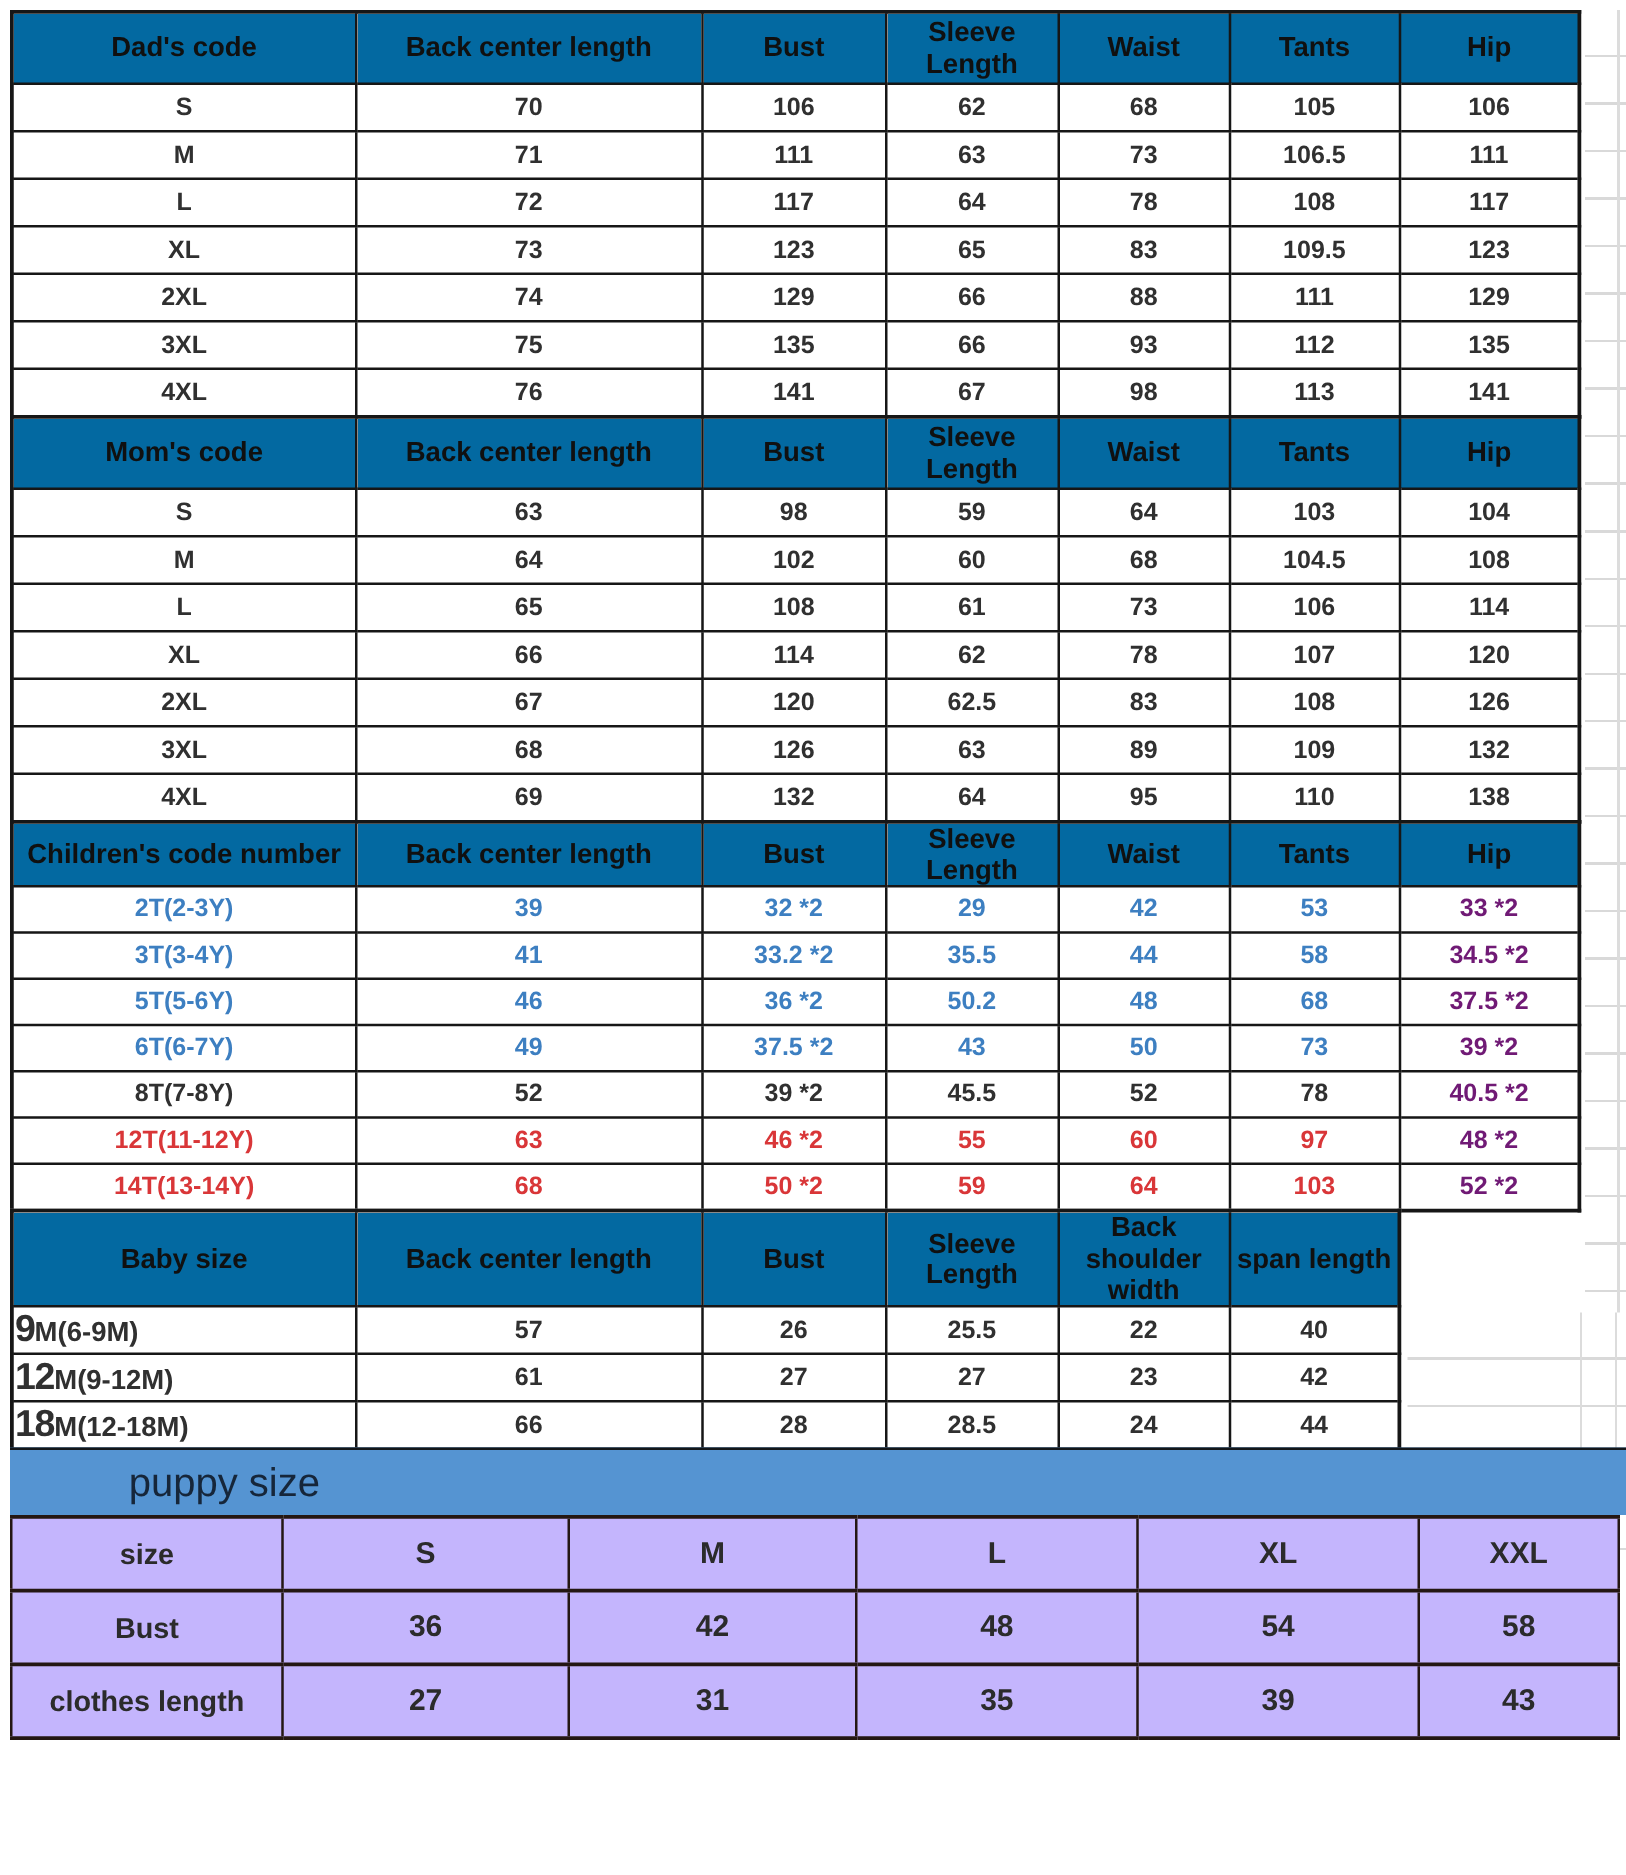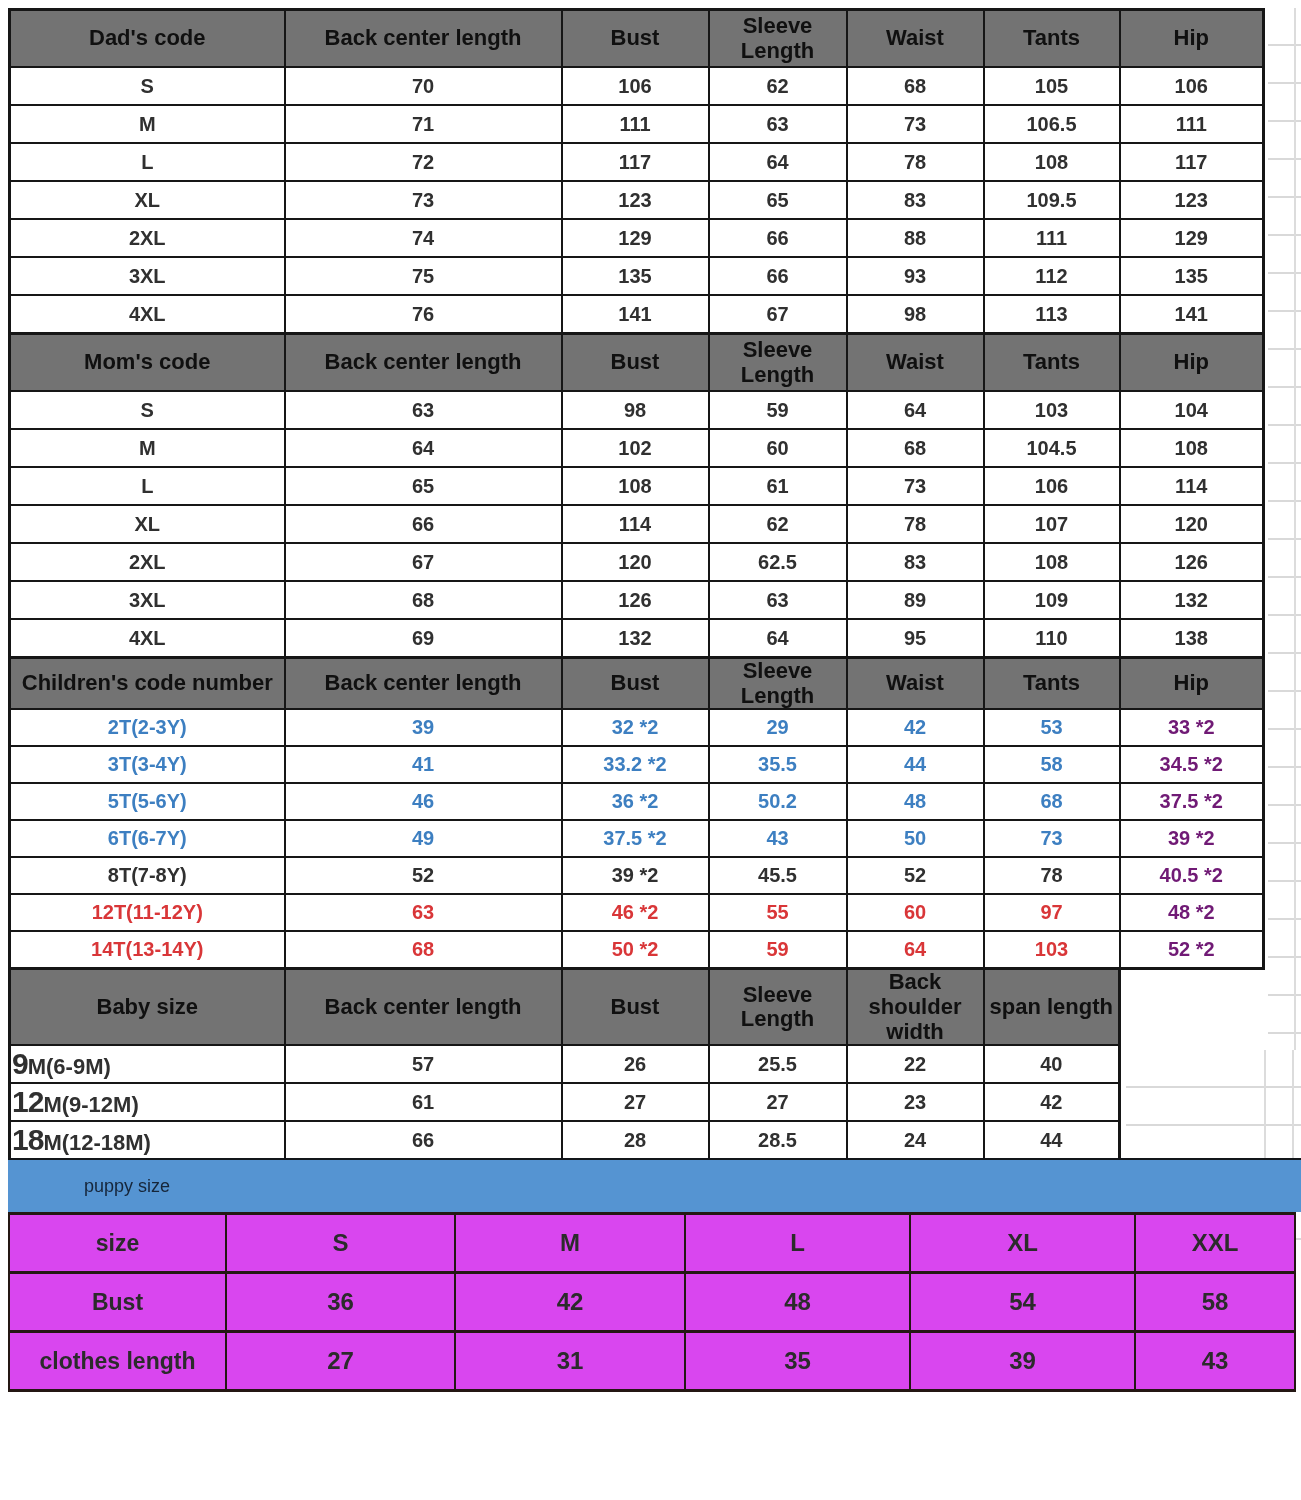--- a/index.html
+++ b/index.html
@@ -11,21 +11,21 @@
 
   
   #tables-stack{position:absolute;left:8px;top:8px;}
   .sz-table{border-collapse:collapse;table-layout:fixed;border:3px solid #161616;background:#fff;}
   .stack + .stack{margin-top:-3px;}
   .sz-table th,.sz-table td{
     border:2px solid #161616;text-align:center;vertical-align:middle;
     overflow:hidden;padding:0;
   }
   .sz-table thead th{
-    background:#737373;color:#101010;font-weight:700;font-size:22px;
+    background:#0369a1;color:#101010;font-weight:700;font-size:22px;
     white-space:pre-line;line-height:1.12;
   }
   .sz-table td{font-size:20px;font-weight:700;color:#303030;}
   .tbl-dad thead th,.tbl-mom thead th{height:55px;}
   .tbl-children thead th{height:49px;}
   .tbl-baby thead th{height:57px;}
   .tbl-dad td,.tbl-mom td{height:36px;}
   .tbl-children td{height:35px;}
   .tbl-baby td{height:36px;}
   .c-blue td{color:#3d7fc1;}
@@ -50,26 +50,26 @@
       linear-gradient(to right, transparent 0 138px, #dcdcdc 138px 140px, transparent 140px 166px, #dcdcdc 166px 168px, transparent 168px),
       repeating-linear-gradient(to bottom, transparent 0 36px, #d9d9d9 36px 38px);
   }
 
   
   #puppy-band{
     width:1293px;height:52px;background:#5594d2;
     display:flex;align-items:center;margin-top:-3px;
     border-top:2px solid #13161a;
   }
-  #puppy-band span{margin-left:76px;font-size:18px;color:#16263a;font-weight:400;}
+  #puppy-band span{margin-left:95px;font-size:32px;color:#16263a;font-weight:400;}
   .puppy-table{
     border-collapse:collapse;table-layout:fixed;border:2px solid #241713;
   }
   .puppy-table td{
-    background:#d946ef;border-left:2px solid #241713;border-right:2px solid #241713;
+    background:#c4b5fd;border-left:2px solid #241713;border-right:2px solid #241713;
     border-top:3px solid #241713;border-bottom:3px solid #241713;
     height:56px;text-align:center;vertical-align:middle;
     font-size:24px;font-weight:700;color:#2b2b2b;padding:0;
   }
   .puppy-table td.plabel{font-size:23px;}
 </style>
 </head>
 <body>
 
 <div id="sheet">

